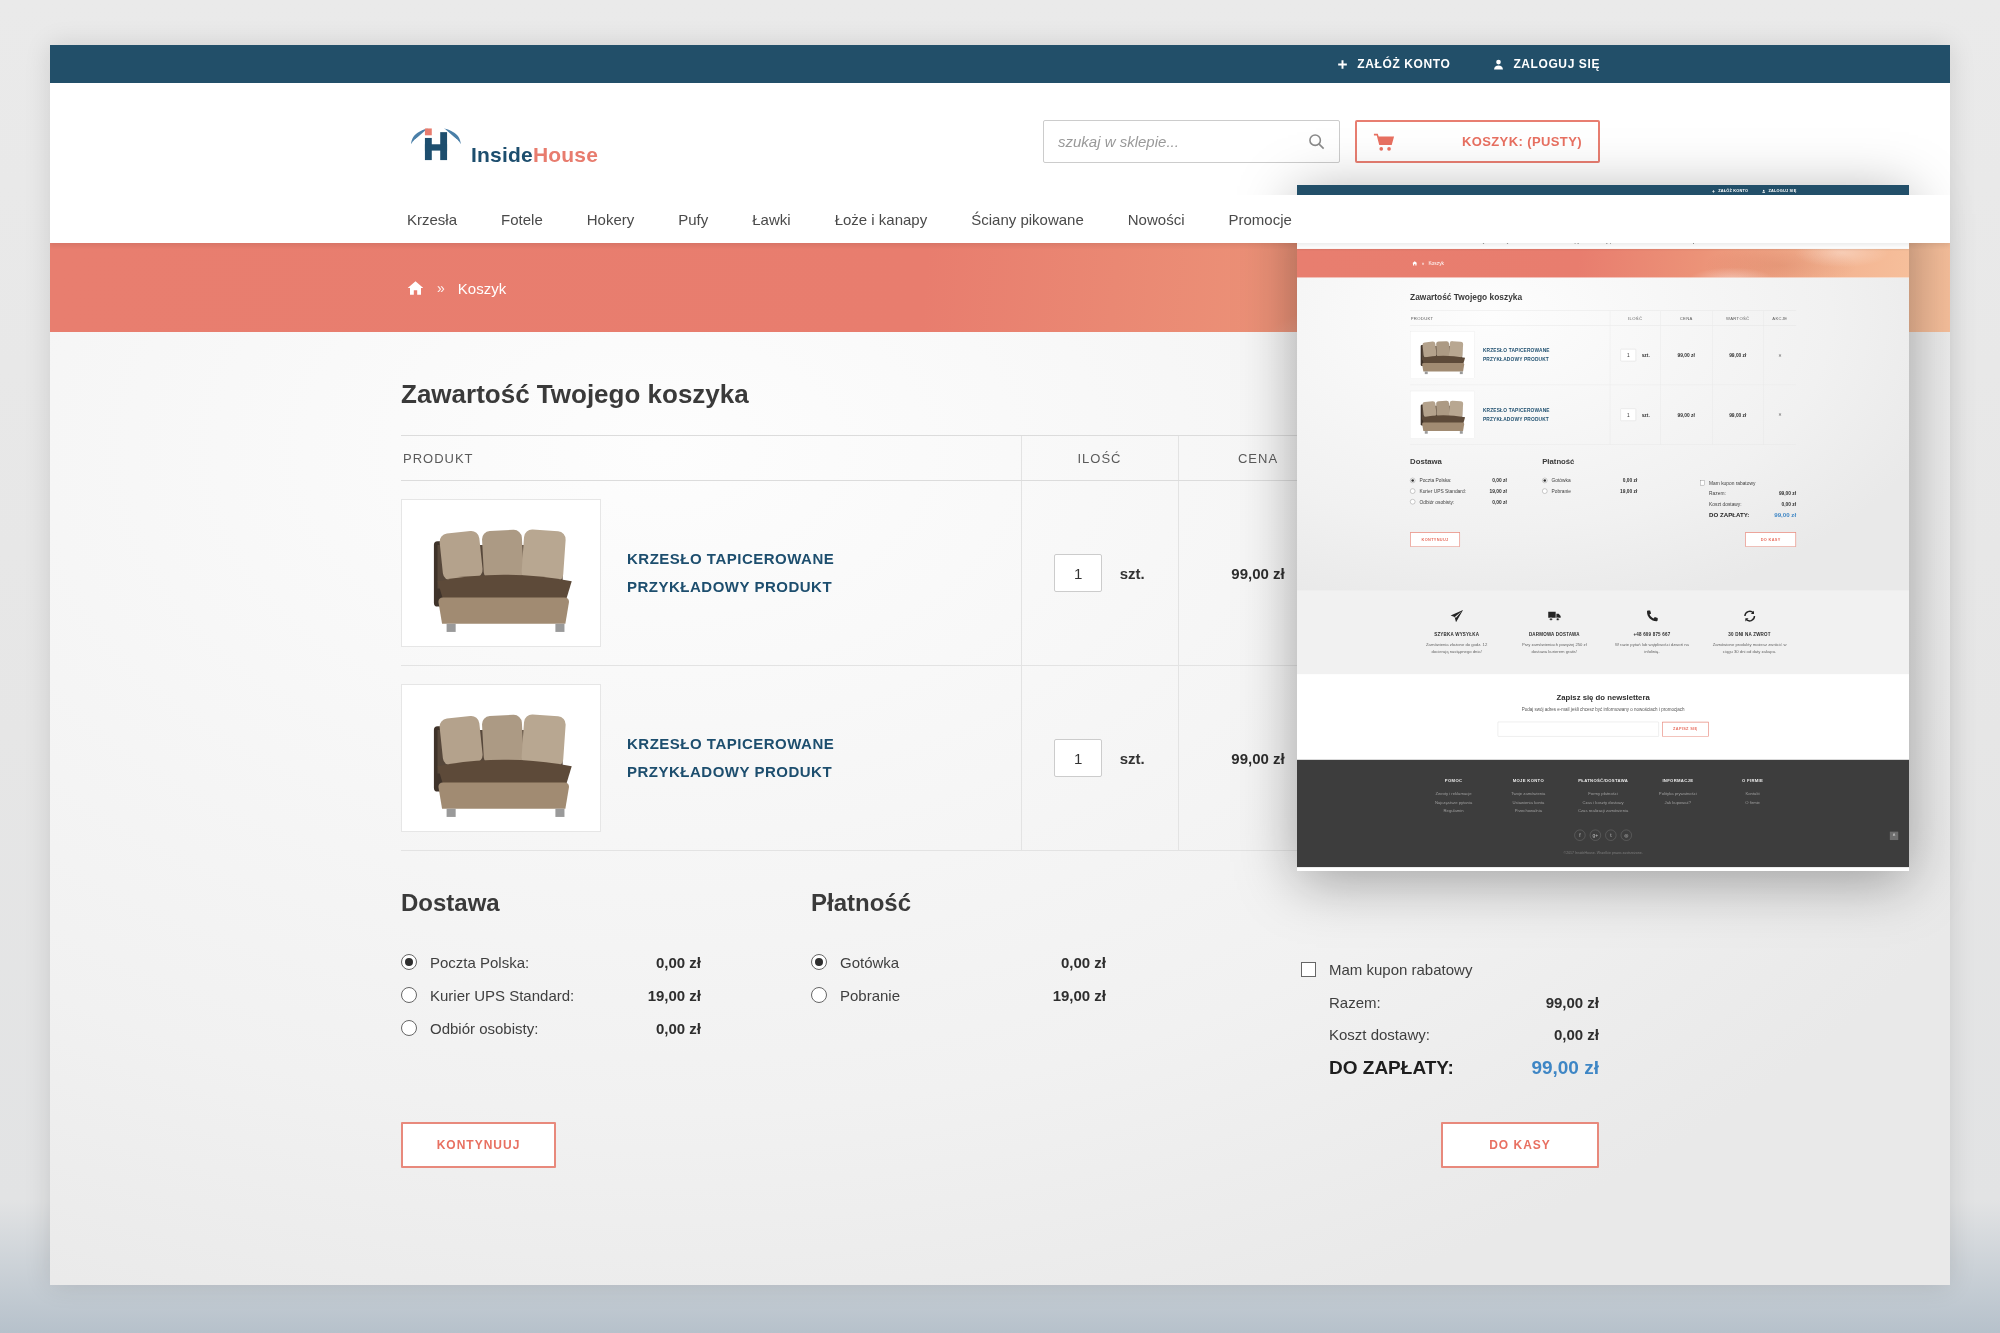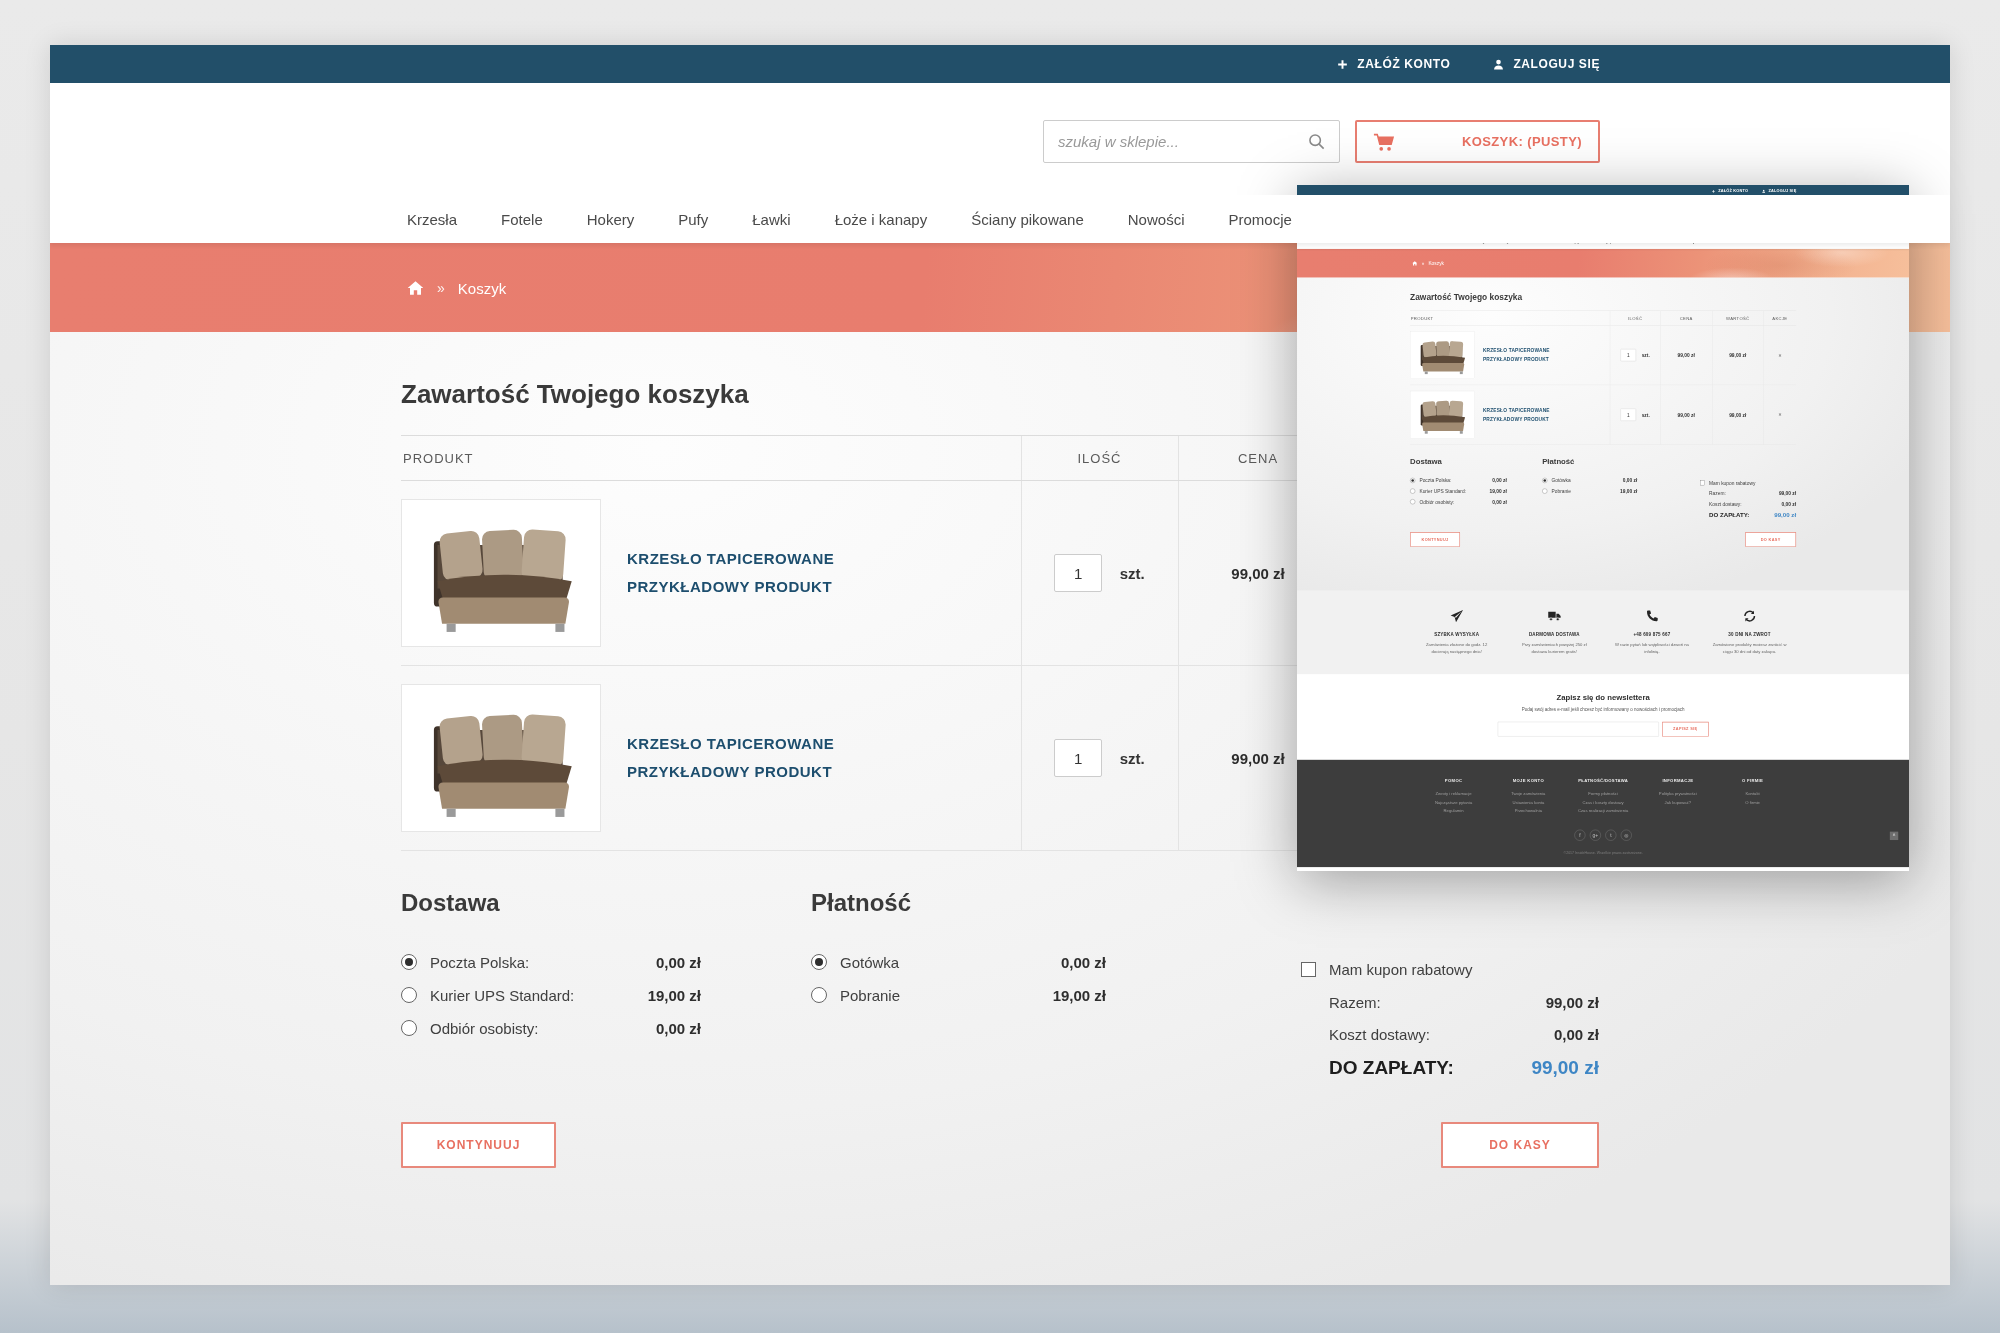--- a/index.html
+++ b/index.html
@@ -246,20 +246,26 @@
       </a>
       <a class="tb-link">
         <svg class="ic">
                 <use href="#i-user"></use>
               </svg>
         <span>ZALOGUJ SIĘ</span>
       </a>
     </div>
 
     <div class="s-header">
+      <a class="logo">
+        <svg class="logo-mark">
+                <use href="#i-logo"></use>
+              </svg>
+        <span class="logo-text"><span class="li">Inside</span><span class="lh">House</span></span>
+      </a>
       <div class="search-box">
         <input class="search-input" type="text" placeholder="szukaj w sklepie..." style="">
         <svg class="search-ic">
                 <use href="#i-search"></use>
               </svg>
       </div>
       <a class="cart-btn">
         <svg class="cart-ic">
                 <use href="#i-cart"></use>
               </svg>

